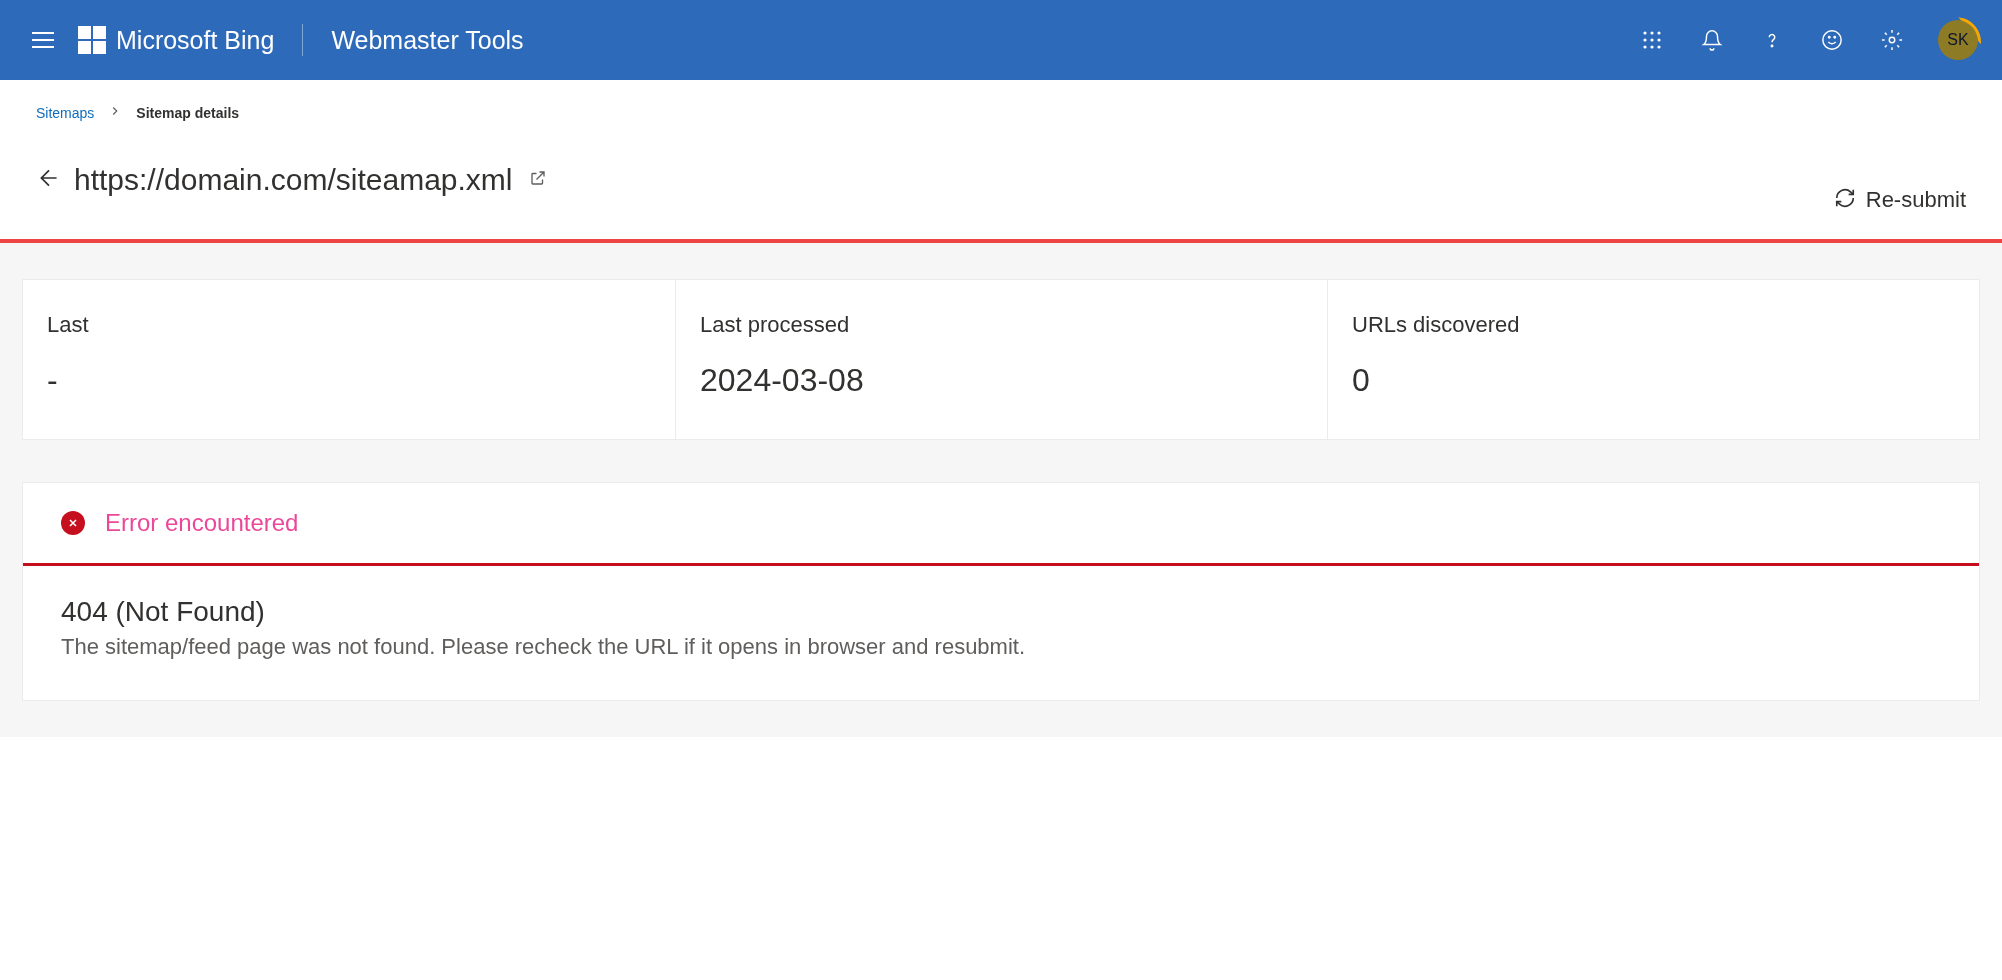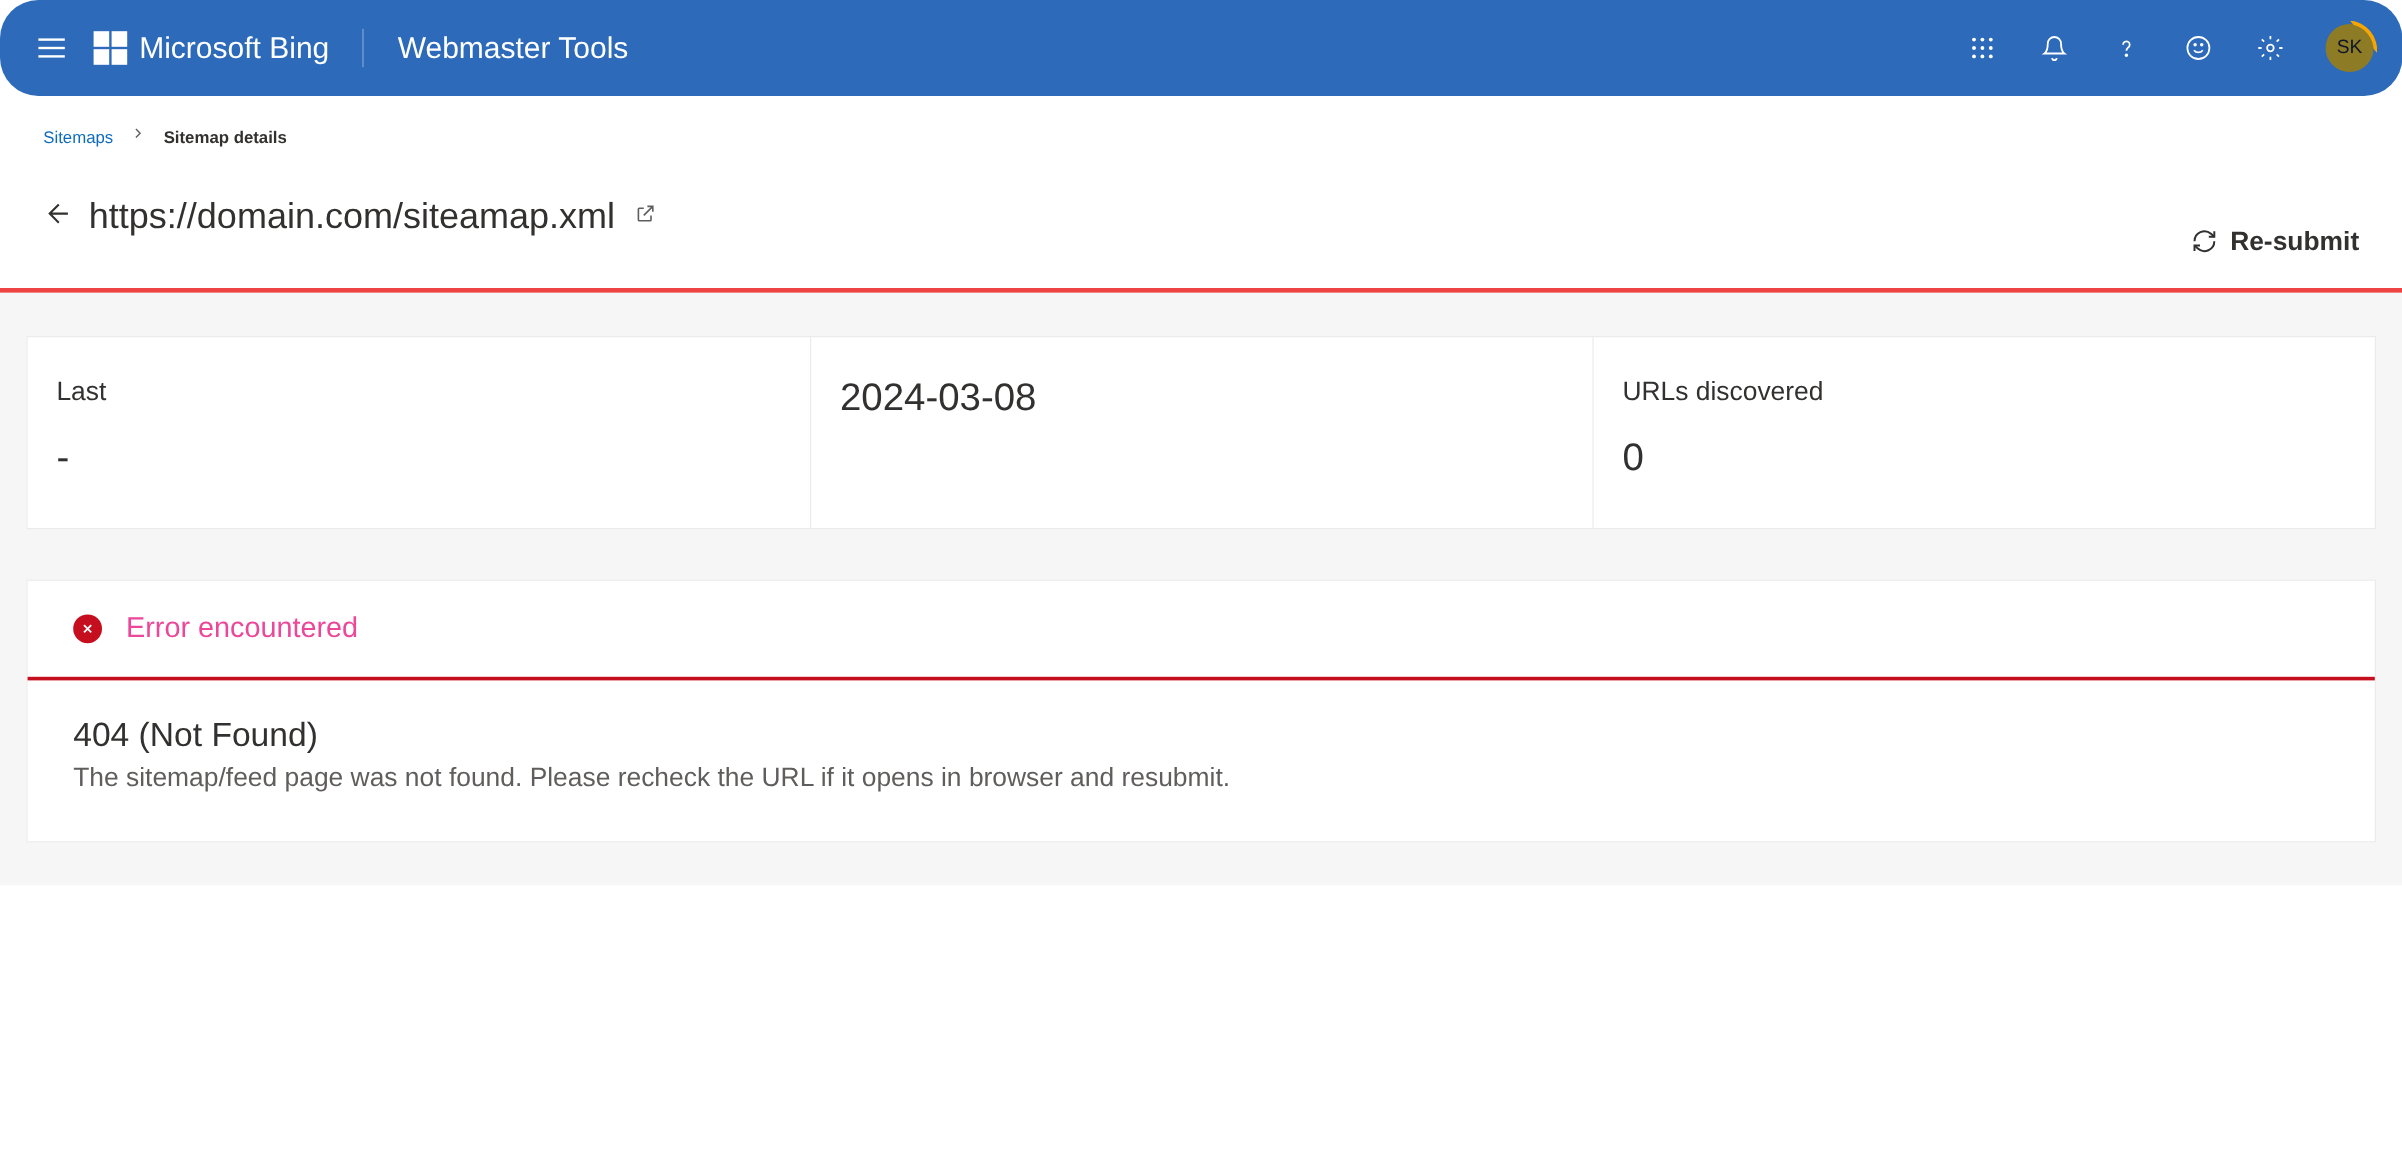--- a/index.html
+++ b/index.html
@@ -5,21 +5,20 @@
 * { box-sizing: border-box; margin: 0; padding: 0; }
 body { font-family: "Segoe UI", -apple-system, BlinkMacSystemFont, sans-serif; background: #fff; color: #323130; }
 
 .header {
   background: #2d6ab9;
   height: 80px;
   display: flex;
   align-items: center;
   padding: 11px 24px;
   color: #fff;
-  border-radius: 32px;
 }
 .hamburger { display: flex; flex-direction: column; gap: 5px; cursor: pointer; padding: 8px; }
 .hamburger span { width: 22px; height: 2px; background: #fff; }
 
 .logo-section { display: flex; align-items: center; margin-left: 16px; gap: 10px; }
 .ms-logo { display: grid; grid-template-columns: 13px 13px; grid-template-rows: 13px 13px; gap: 2px; }
 .ms-logo span { background: #fff; }
 .brand { font-size: 25px; font-weight: 400; color: #fff; }
 .divider { width: 1px; height: 32px; background: rgba(255,255,255,0.4); margin: 0 18px; }
 .tool-name { font-size: 25px; font-weight: 400; color: #fff; }
@@ -56,21 +55,21 @@
 .breadcrumb .current { color: #323130; font-weight: 700; }
 
 .page-title-row {
   padding: 8px 36px 26px;
   display: flex; align-items: center; gap: 12px;
   border-bottom: 4px solid #ef4444;
 }
 .back-arrow { cursor: pointer; color: #323130; }
 .page-title { font-size: 30px; font-weight: 400; }
 .ext-link { cursor: pointer; color: #605e5c; margin-left: 4px; }
-.resubmit { margin-left: auto; display: flex; align-items: center; gap: 10px; cursor: pointer; font-size: 22px; font-weight: 700; margin-top: 41px; }
+.resubmit { margin-left: auto; display: flex; align-items: flex-start; gap: 10px; cursor: pointer; font-size: 22px; font-weight: 400; margin-top: 41px; }
 
 .content { background: #f6f6f6; padding: 36px 22px; }
 
 .card-row { display: grid; grid-template-columns: 1fr 1fr 1fr; gap: 0; background: #fff; border: 1px solid #edebe9; }
 .card { padding: 32px 24px 40px; }
 .card + .card { border-left: 1px solid #edebe9; }
 .card-label { font-size: 22px; color: #323130; margin-bottom: 24px; }
 .card-value { font-size: 32px; color: #323130; }
 
 .error-box { margin-top: 42px; background: #fff; border: 1px solid #edebe9; }
@@ -187,20 +186,21 @@
 </div>
 
 <div class="content">
 
   <div class="card-row">
     <div class="card">
       <div class="card-label">Last</div>
       <div class="card-value">-</div>
     </div>
     <div class="card">
+      <div class="card-label">Last processed</div>
       <div class="card-value">2024-03-08</div>
     </div>
     <div class="card">
       <div class="card-label">URLs discovered</div>
       <div class="card-value">0</div>
     </div>
   </div>
 
   <div class="error-box">
     <div class="error-header">

